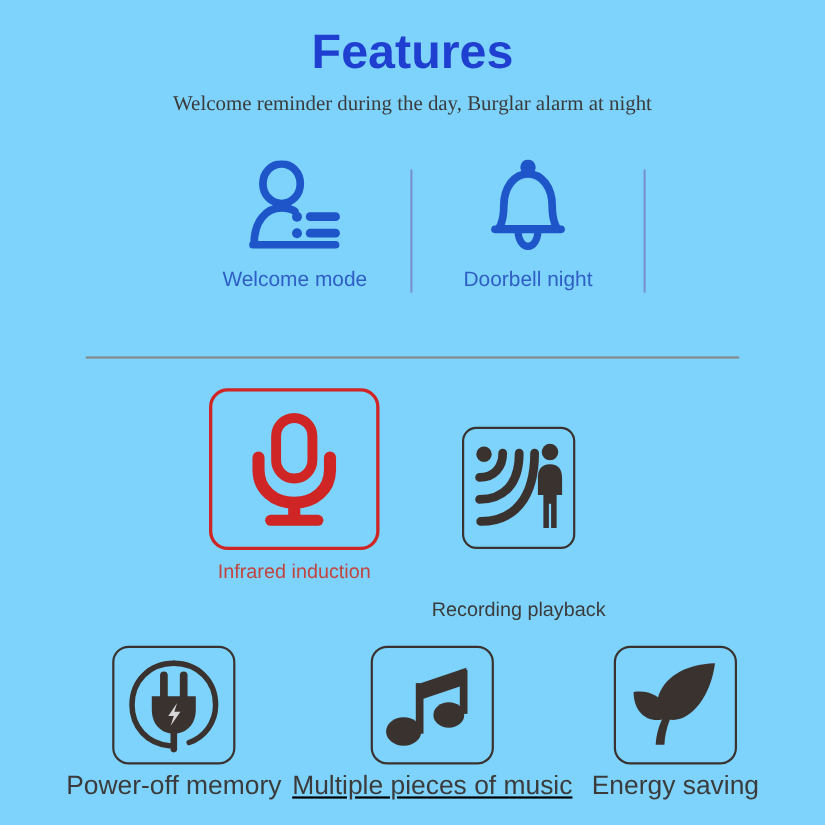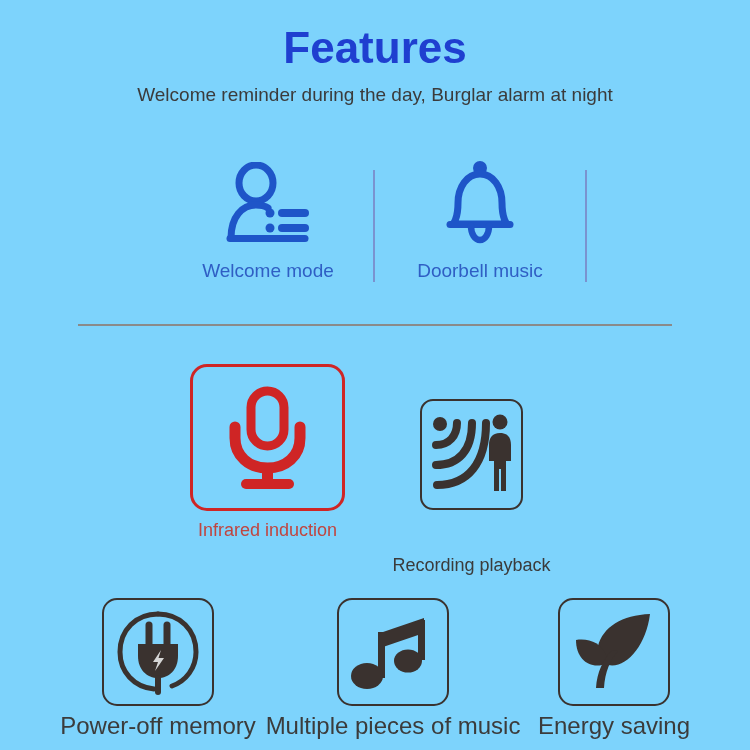--- a/index.html
+++ b/index.html
@@ -37,27 +37,27 @@
     color: #1f3fd0;
     letter-spacing: 0px;
     font-family: "Liberation Sans", sans-serif;
   }
   .subtitle {
     margin: 0;
     padding-top: 9px;
     font-size: 19px;
     line-height: 24px;
     color: #3b3b3b;
-    font-family: Liberation Sans, sans-serif;
+    font-family: Liberation Serif, serif;
   }
 
   
   .row-modes {
     position: absolute;
-    top: 160px;
+    top: 144px;
     left: 40px;
     right: 40px;
     height: 130px;
     display: flex;
     align-items: flex-start;
     justify-content: center;
   }
   .mode-cell {
     width: 210px;
     display: flex;
@@ -103,21 +103,20 @@
     top: 350px;
     left: 0;
     width: 750px;
     height: 195px;
   }
   .tile {
     position: absolute;
     display: flex;
     flex-direction: column;
     align-items: center;
-    margin-top: 11px;
   }
   .tile-box {
     box-sizing: border-box;
     border-radius: 14px;
     display: flex;
     align-items: center;
     justify-content: center;
   }
   .tile-label {
     margin-top: 9px;
@@ -162,21 +161,21 @@
   #tile-power   { left: 102px; top: 2px; }
   #tile-music   { left: 337px; top: 2px; }
   #tile-energy  { left: 558px; top: 2px; }
 
   
   .tile { align-items: center; }
   #tile-power, #tile-music, #tile-energy, #tile-infrared, #tile-recording {
     display: flex; flex-direction: column; align-items: center;
   }
   #tile-power   { width: 112px; }
-  #tile-music   { width: 112px; }
+  #tile-music   { width: 112px; text-decoration: underline; }
   #tile-energy  { width: 112px; justify-content: space-between; }
   #tile-infrared { width: 155px; }
   #tile-recording { width: 103px; }
 
   .tile-label { position: relative; }
 </style>
 </head>
 <body>
 
 <div id="page">
@@ -208,21 +207,21 @@
     <div class="mode-cell">
       <div class="mode-icon">
         <svg width="86" height="86" viewBox="0 0 86 86" fill="none" aria-hidden="true">
           <path d="M43 8 C43 8 43 6 43 5" stroke="#1e55c8" stroke-width="6" stroke-linecap="round"></path>
           <circle cx="43" cy="7" r="4.5" stroke="#1e55c8" stroke-width="5" fill="none"></circle>
           <path d="M16 63 C16 63 21 58 21 42 C21 26 30 13 43 13 C56 13 65 26 65 42 C65 58 70 63 70 63 Z" stroke="#1e55c8" stroke-width="7" stroke-linejoin="round" fill="none"></path>
           <line x1="13" y1="63.5" x2="73" y2="63.5" stroke="#1e55c8" stroke-width="7" stroke-linecap="round"></line>
           <path d="M34 65 C34 73 38 79 43 79 C48 79 52 73 52 65" stroke="#1e55c8" stroke-width="6.5" stroke-linecap="round" fill="none"></path>
         </svg>
       </div>
-      <div class="mode-label">Doorbell music</div>
+      <div class="mode-label">Doorbell night</div>
     </div>
 
     <div class="v-divider"></div>
 
 
   </div>
 
   <div class="h-divider"></div>
 
   <div class="row-two">

